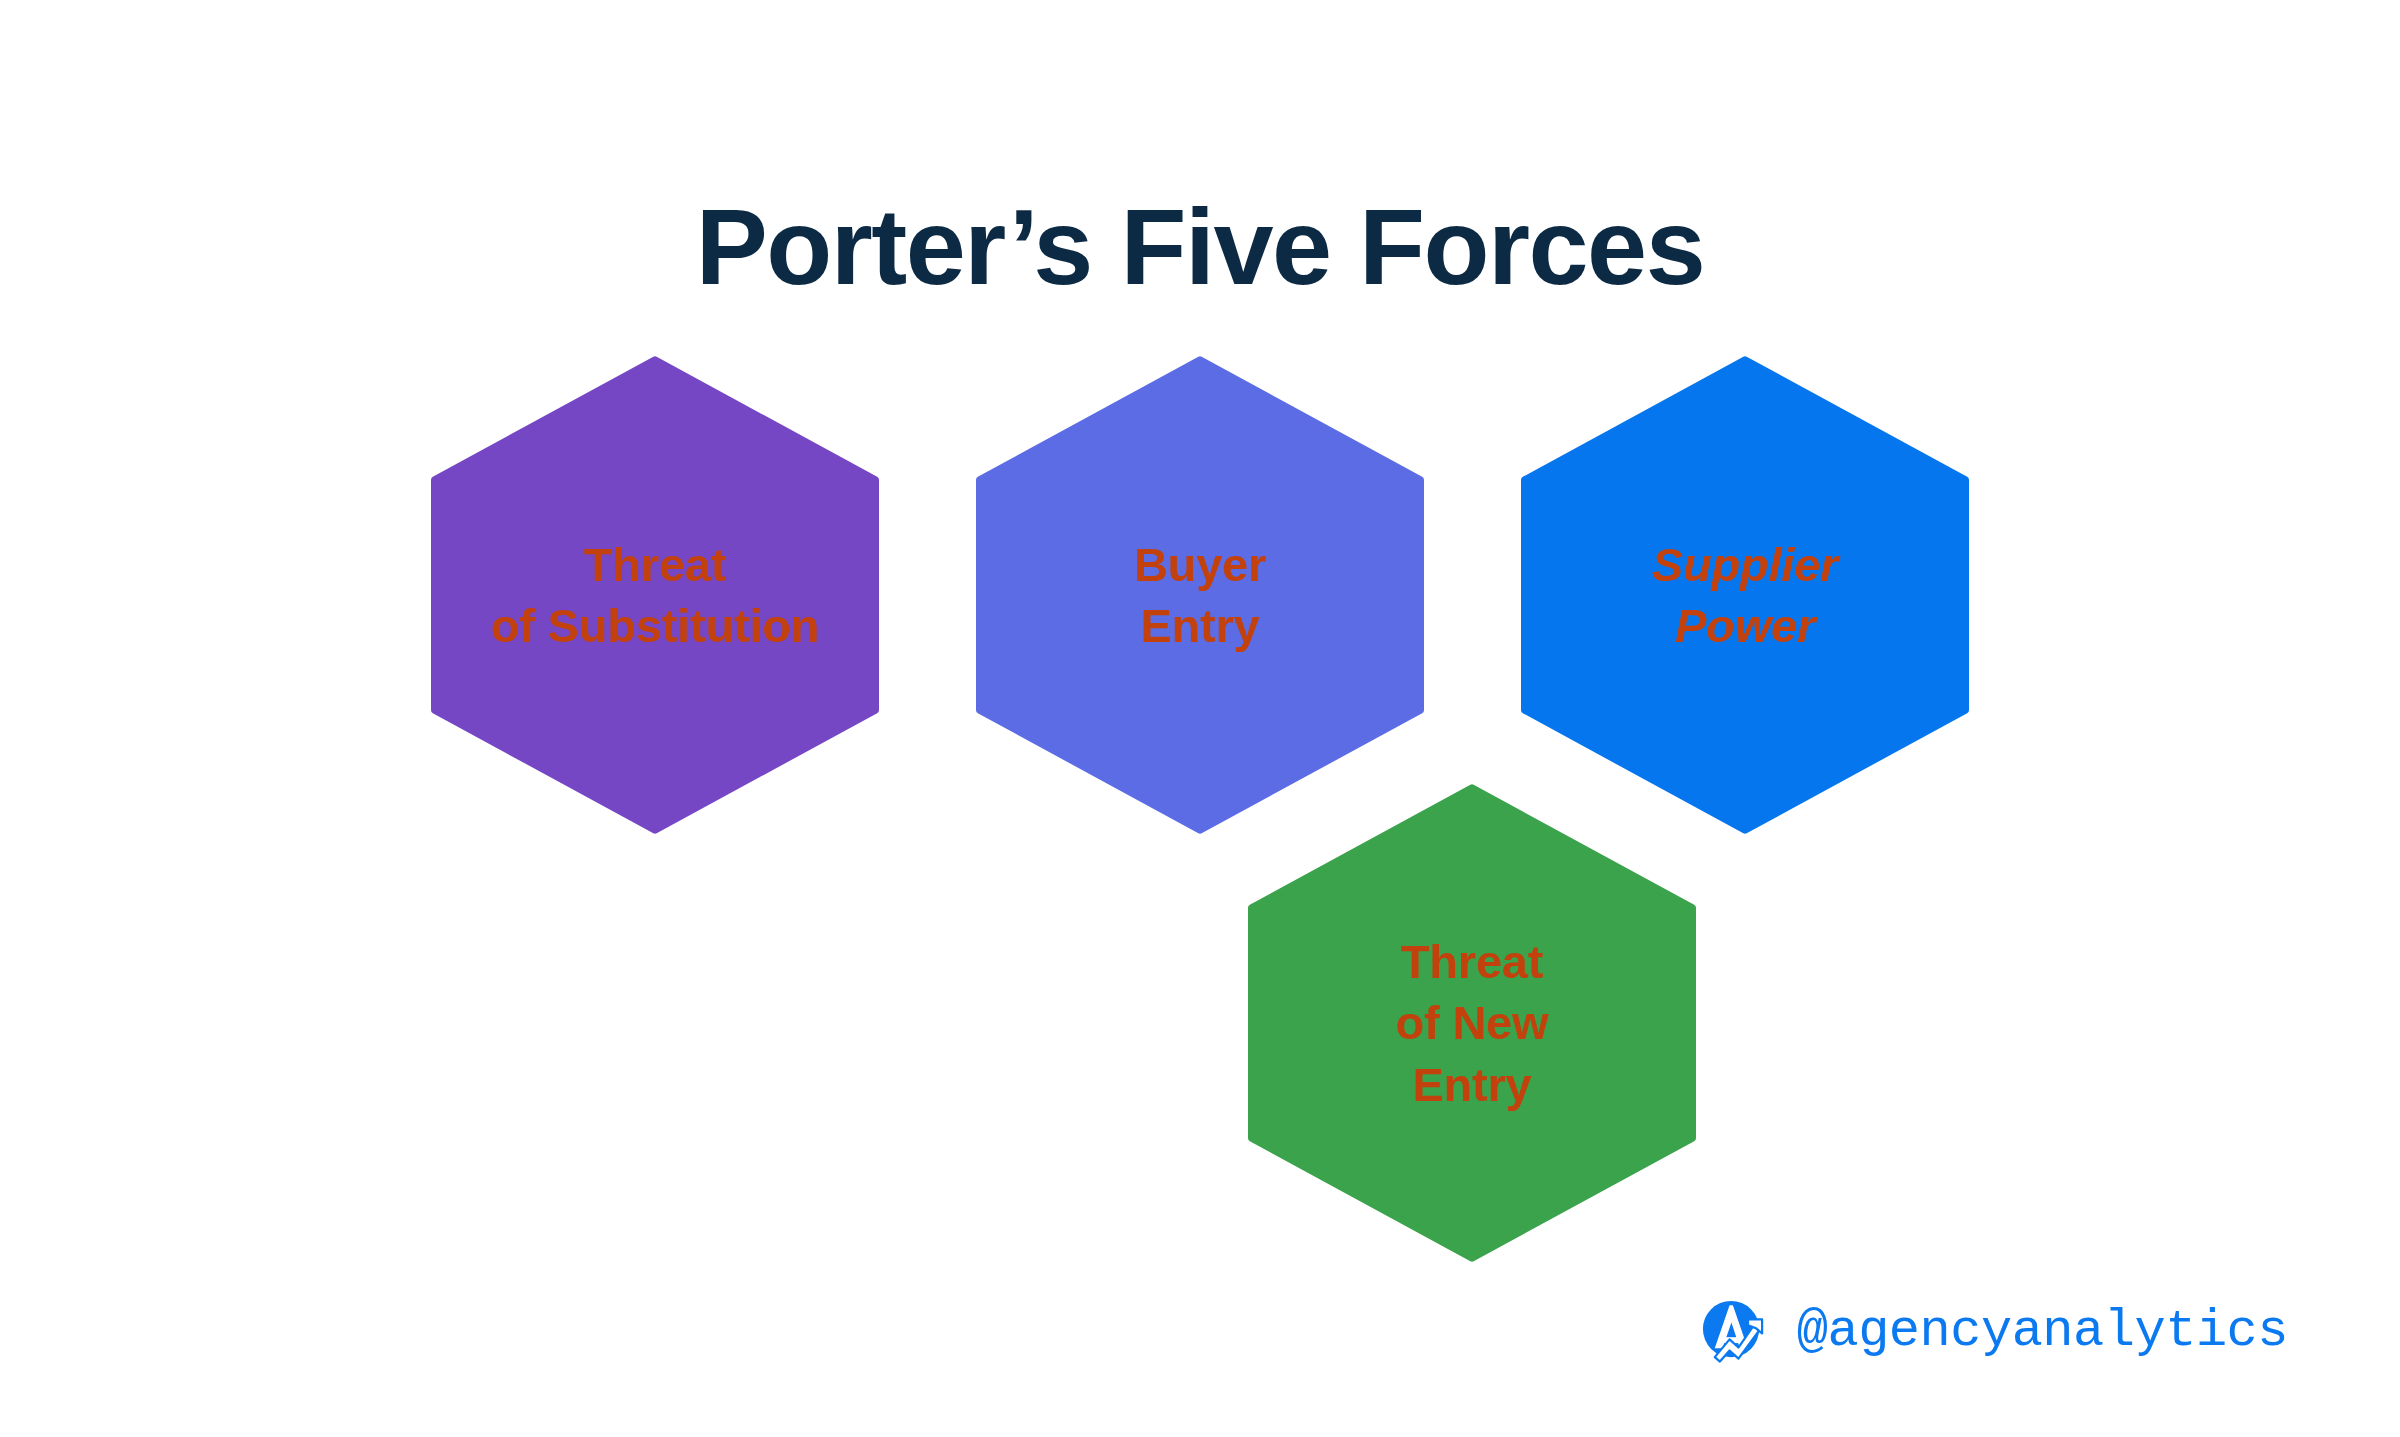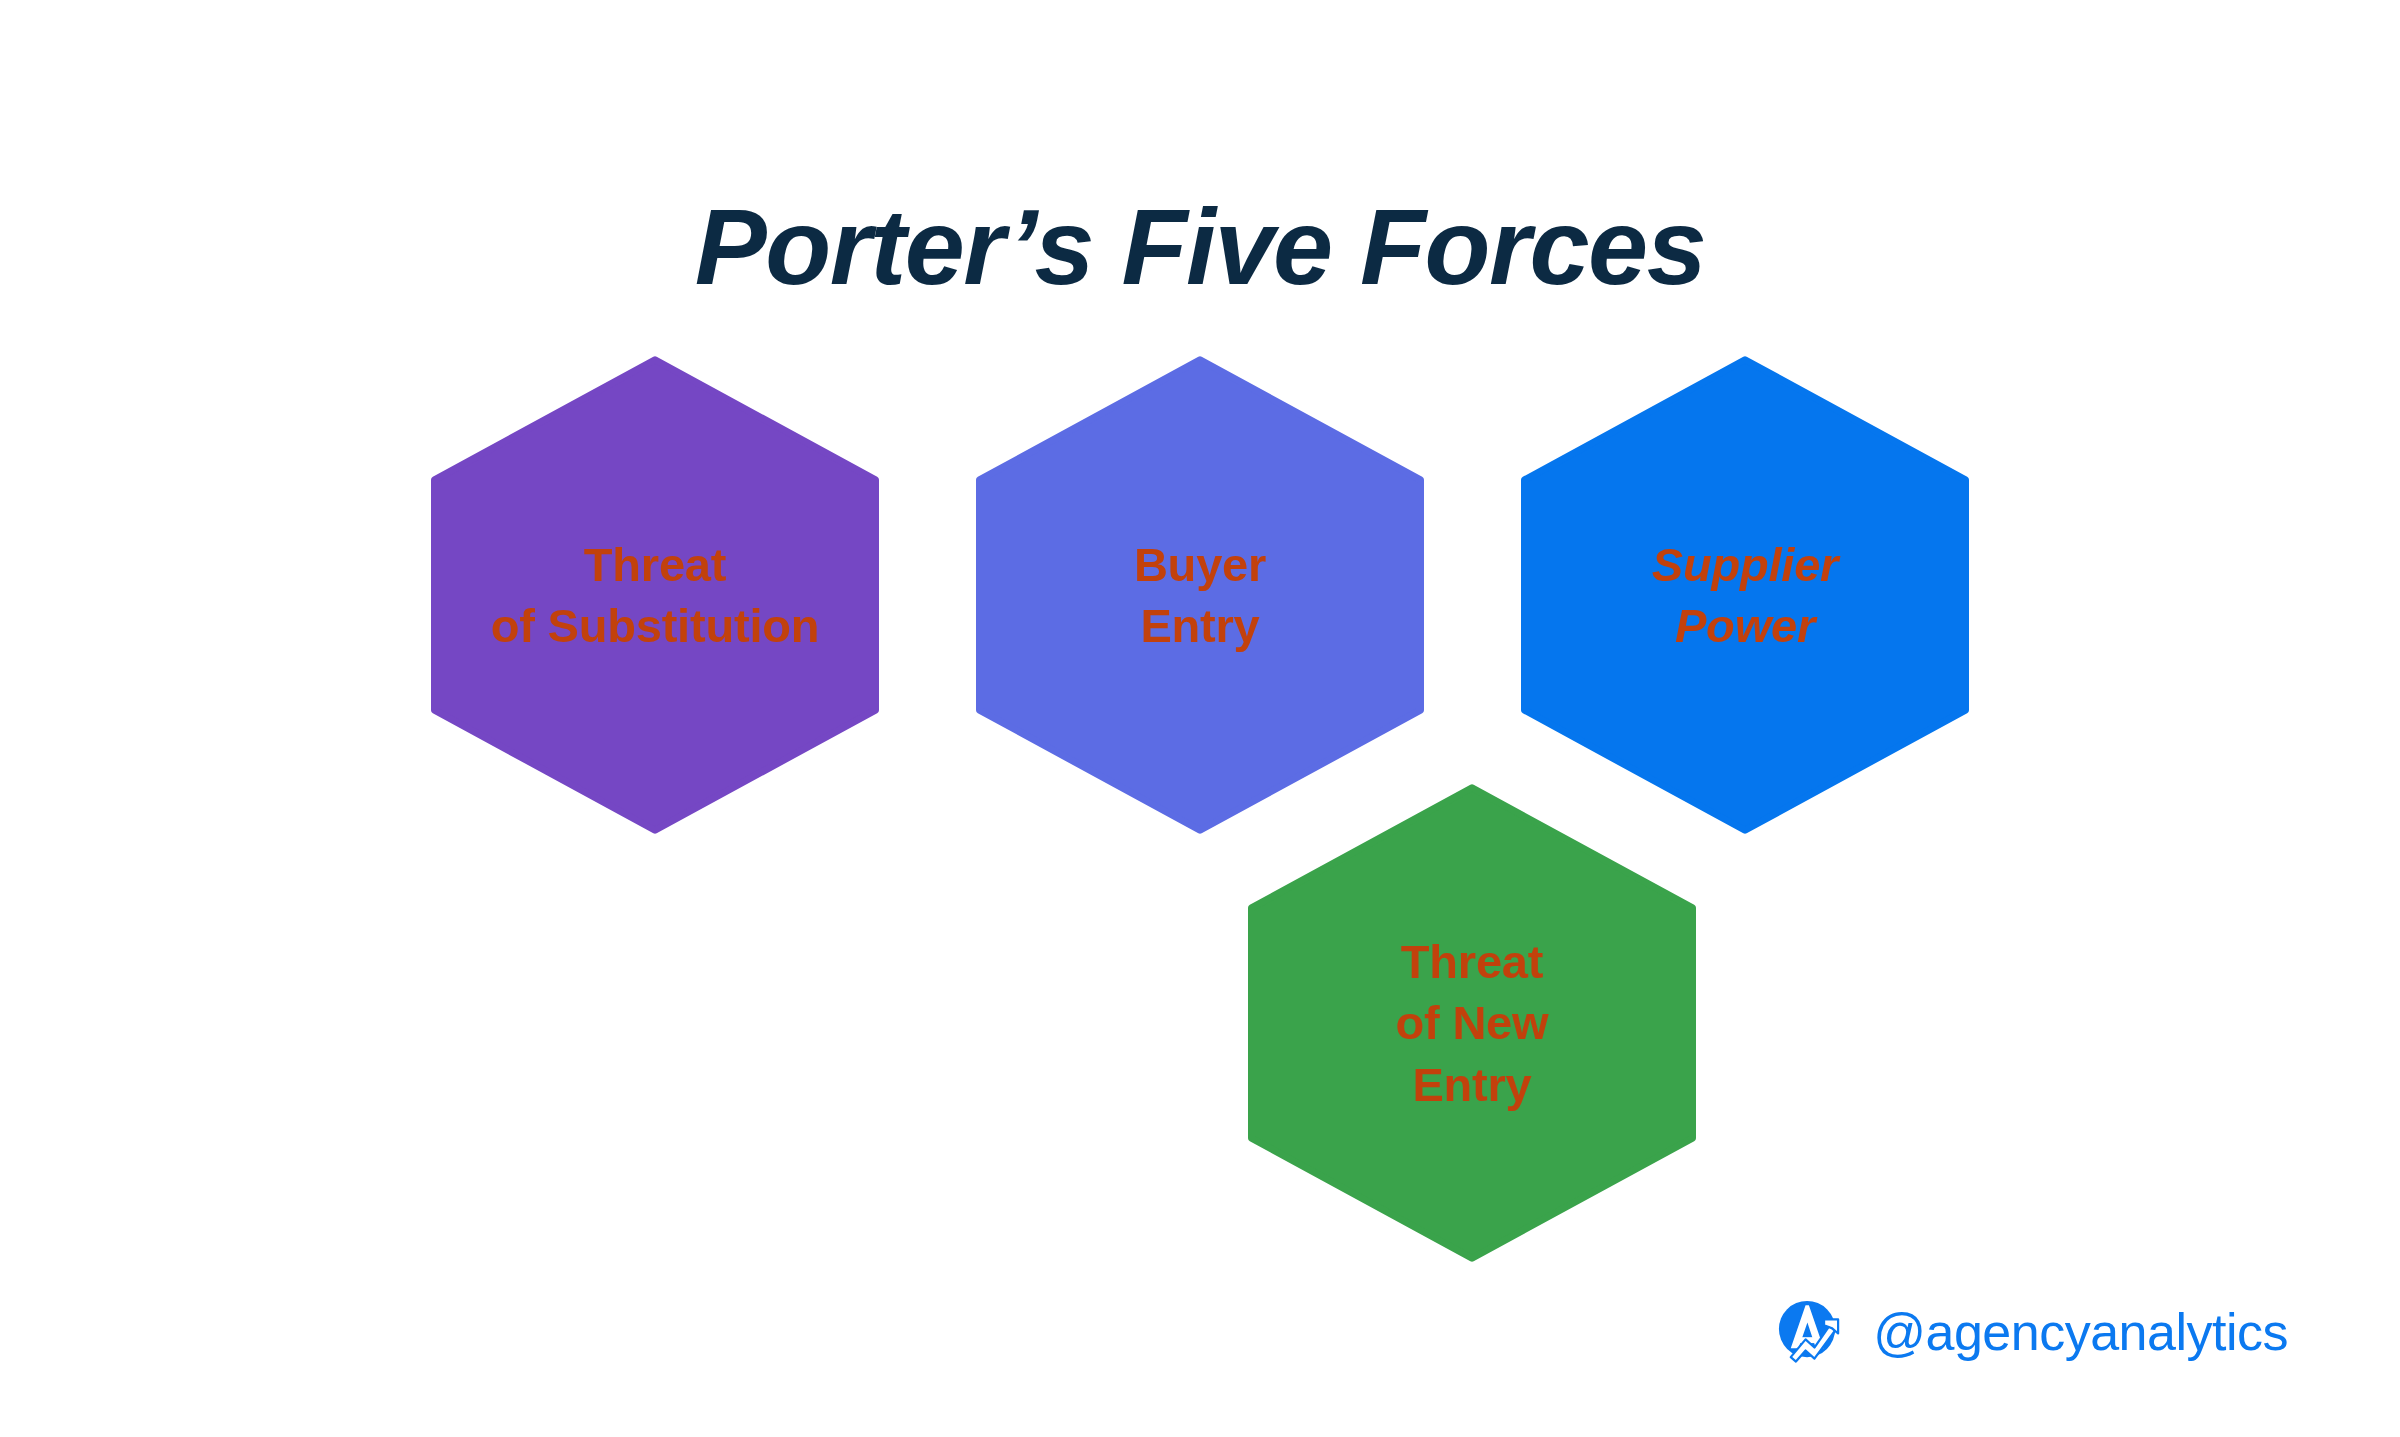--- a/index.html
+++ b/index.html
@@ -87,41 +87,42 @@
   .hex-c2b { left: 1227px; }
 
   
   #brand {
     position: absolute;
     right: 112px;
     bottom: 68px;
     display: flex;
     align-items: center;
     gap: 26px;
+    font-family: Liberation Mono, monospace;
   }
   #brand-logo {
     width: 74px;
     height: 74px;
     display: block;
   }
   #brand-handle {
     font-size: 52px;
     font-weight: 400;
     color: #0B79F0;
     letter-spacing: -0.5px;
     line-height: 1;
     white-space: nowrap;
   }
 </style>
 </head>
 <body>
 
 <div id="canvas">
 
-  <h1 id="page-title" style="color: rgb(12, 42, 67); font-style: italic;">Porter’s Five Forces</h1>
+  <h1 id="page-title" style="color: rgb(12, 42, 67);">Porter’s Five Forces</h1>
 
   <div id="hex-grid">
 
     <div class="hex hex-r1 hex-c1">
       <svg class="hex-shape" viewBox="0 0 100 100" preserveAspectRatio="none">
           <polygon points="50,2 95,26.5 95,73.5 50,98 5,73.5 5,26.5" fill="#7547C4" stroke="#7547C4" stroke-width="7" stroke-linejoin="round" vector-effect="non-scaling-stroke"></polygon>
         </svg>
       <div class="hex-label">Threat
 of Substitution</div>
     </div>

